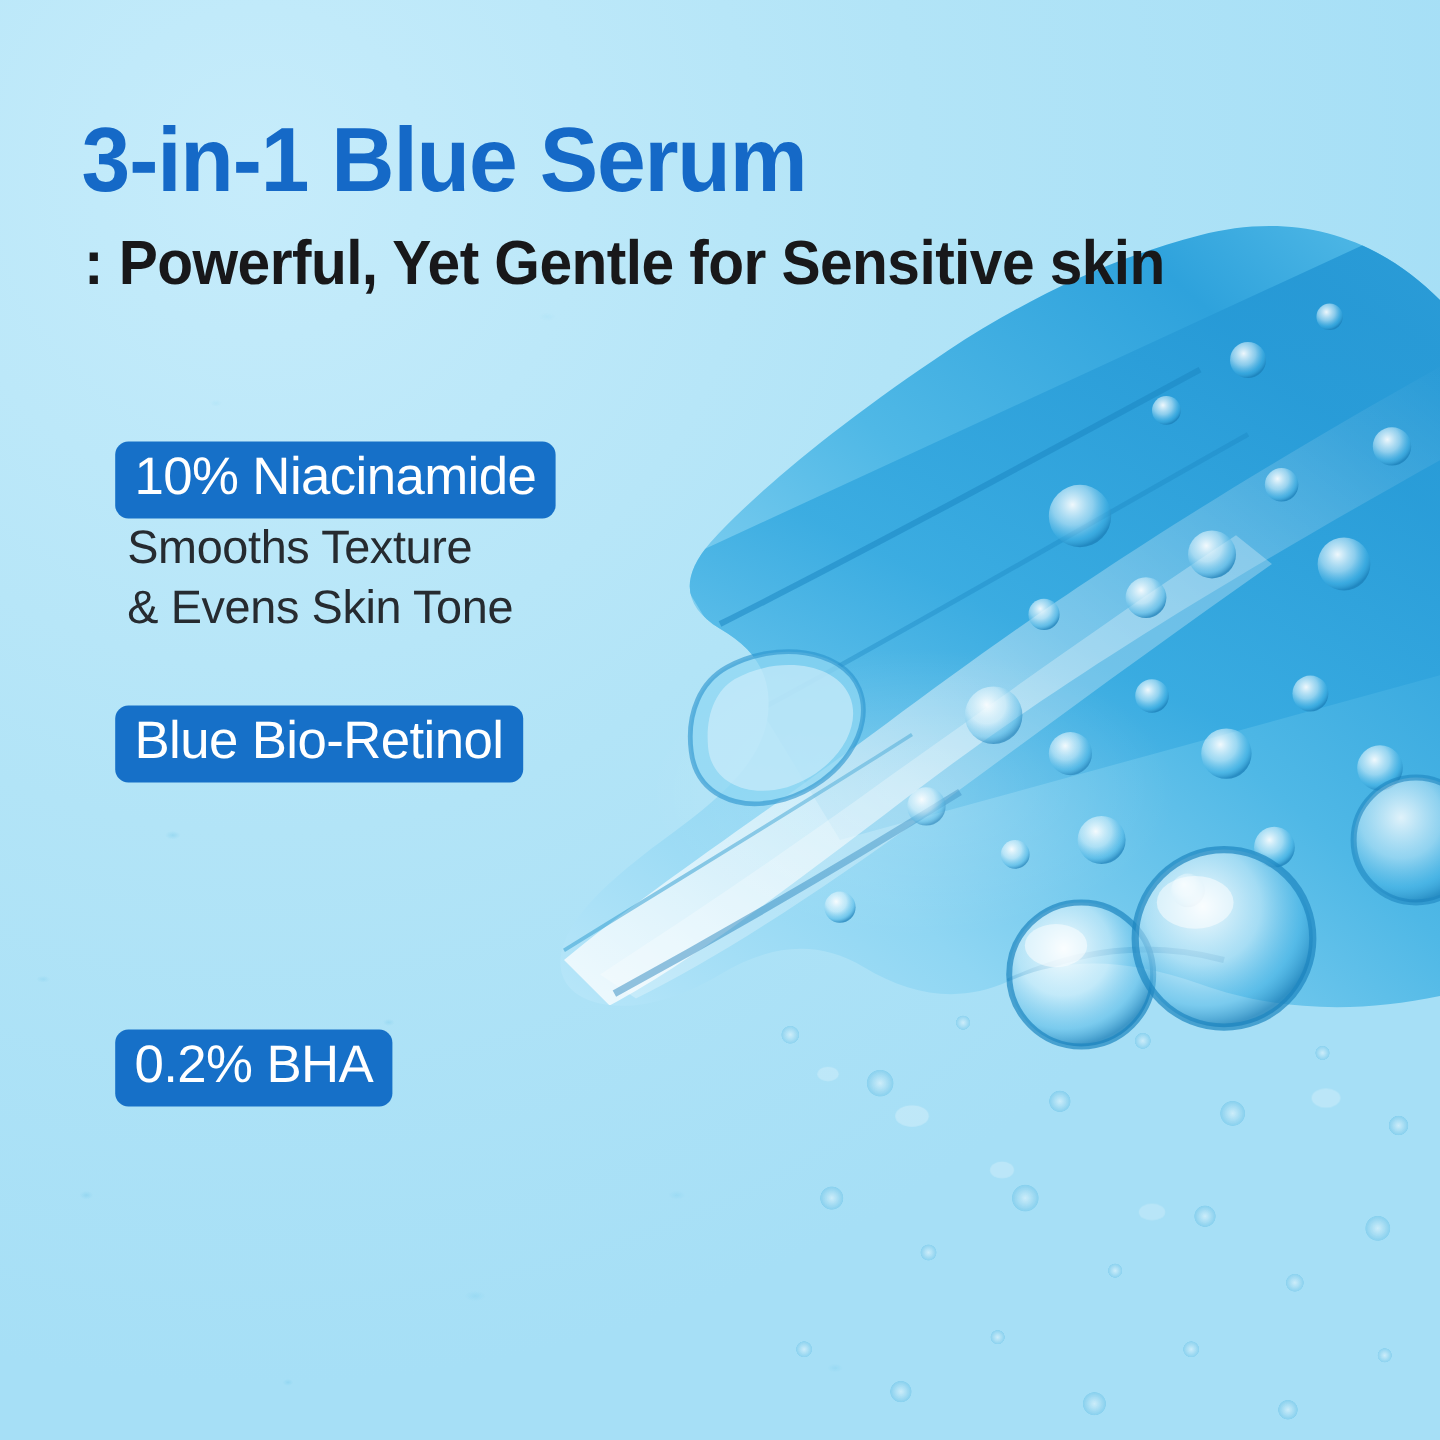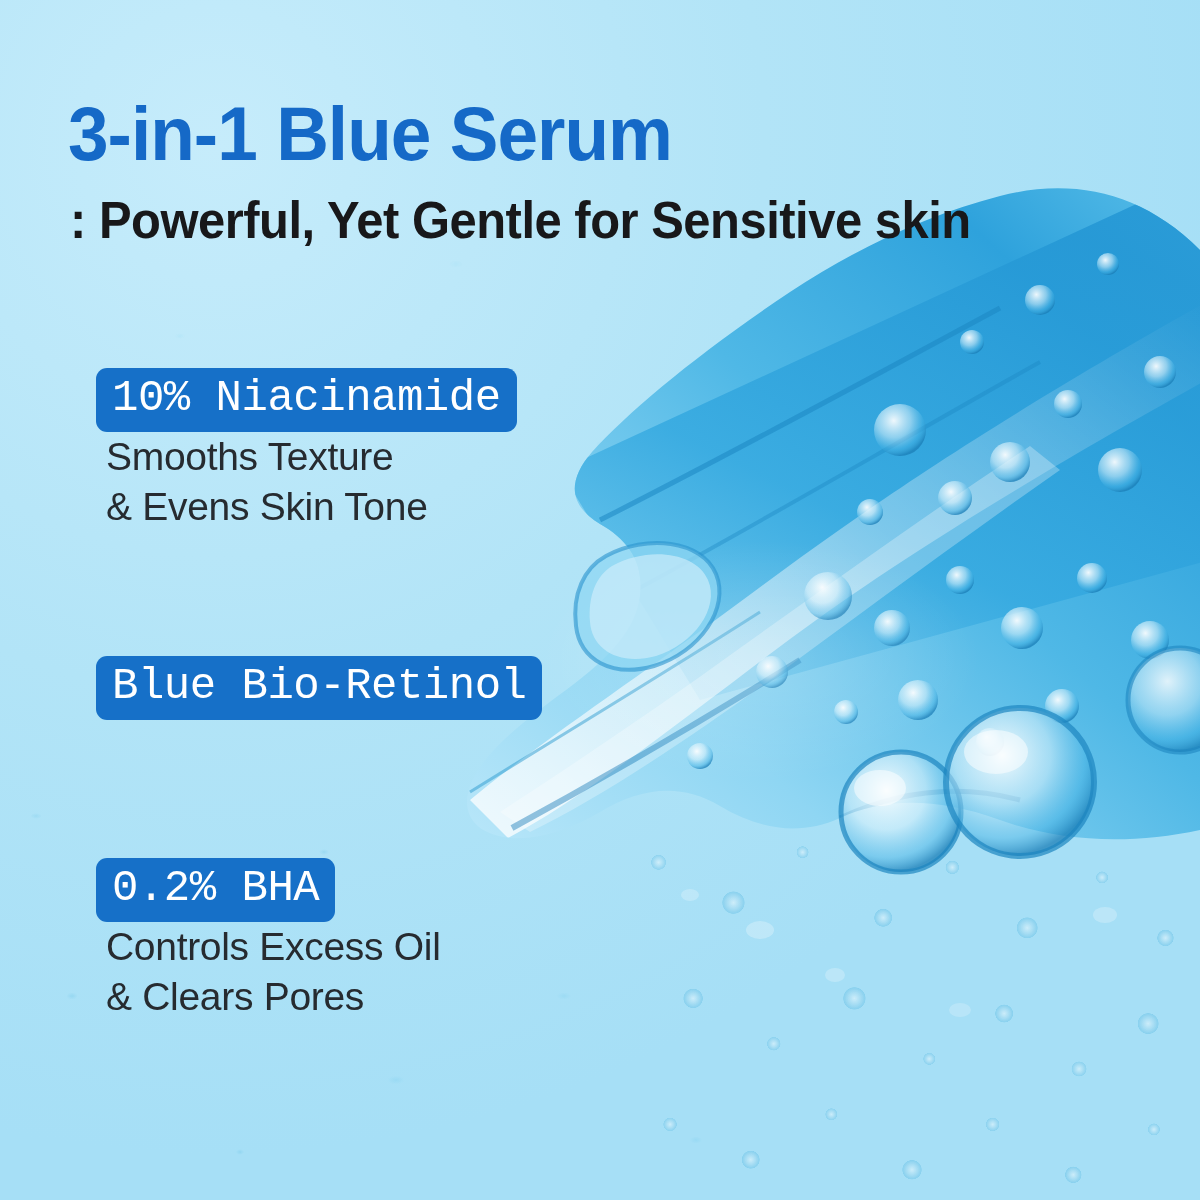--- a/index.html
+++ b/index.html
@@ -101,35 +101,34 @@
     letter-spacing:-.5px;
     color:#18181a;
     transform:scaleX(.94);
     transform-origin:left center;
     white-space:nowrap;
     line-height:1.1;
   }
 
   .feature { position:absolute; left:96px; }
   .feature-1 { top:368px; }
-  .feature-2 { top:656px; }
+  .feature-2 { top:588px; }
   .feature-3 { top:858px; }
 
   .badge {
     display:inline-block;
     background:#1670c8;
     color:#ffffff;
     border-radius:11px;
     padding:7px 16px 11px 16px;
     font-size:44px;
     font-weight:400;
     letter-spacing:-.5px;
     line-height:1.05;
     white-space:nowrap;
-    font-family:Liberation Mono, monospace;
   }
 
   .desc {
     margin-left:10px;
     font-size:39px;
     font-weight:400;
     color:#262b30;
     line-height:1.27;
     letter-spacing:-.3px;
     white-space:pre-line;
@@ -276,18 +275,16 @@
       <div class="desc">Smooths Texture
 &amp; Evens Skin Tone</div>
     </div>
 
     <div class="feature feature-2">
       <div class="badge">Blue Bio-Retinol</div>
     </div>
 
     <div class="feature feature-3">
       <div class="badge">0.2% BHA</div>
-      <div class="desc">Controls Excess Oil
-&amp; Clears Pores</div>
     </div>
 
   </div>
 </div>
 
 </body></html>

